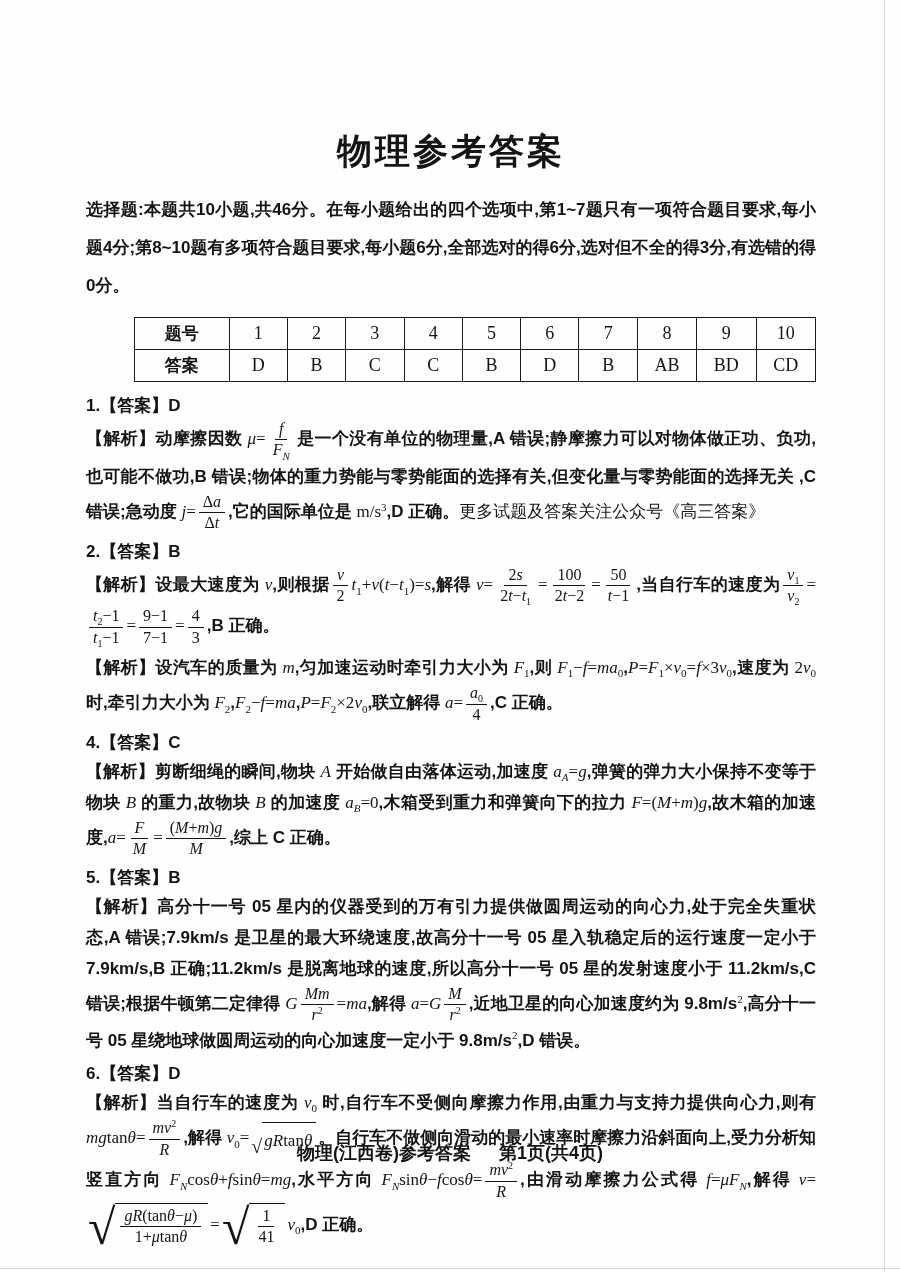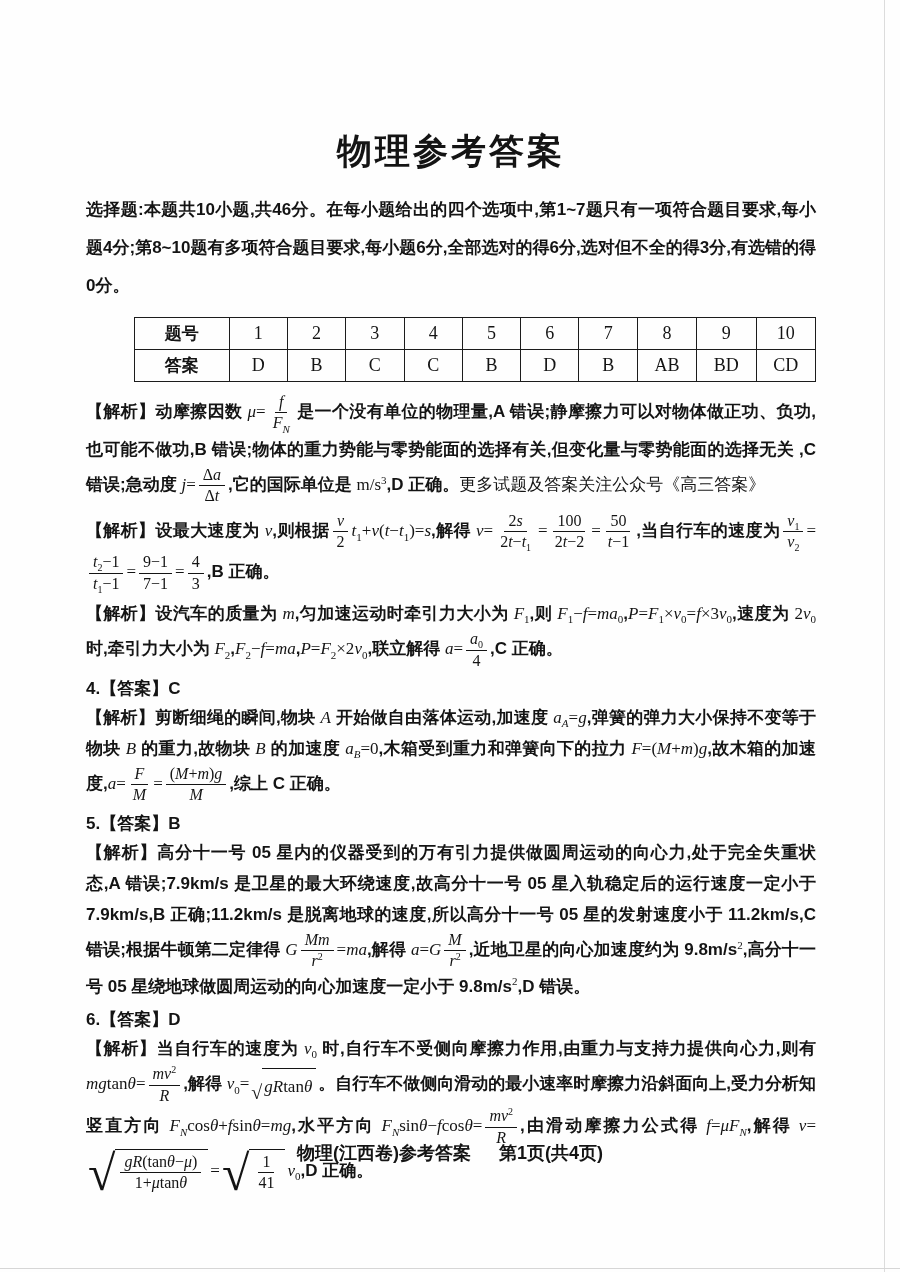--- a/index.html
+++ b/index.html
@@ -94,29 +94,31 @@
             <td>D</td>
             <td>B</td>
             <td>AB</td>
             <td>BD</td>
             <td>CD</td>
           </tr>
         </tbody>
     </table>
     <div class="items" id="items">
         <div class="item">
+          <div class="answer-line"><span>1.</span><span>【答案】D</span></div>
           <div class="analysis"><span class="txt">【解析】动摩擦因数 </span><span class="mi">μ</span><span class="mr">=</span><span class="frac">
               <span class="num"><span class="mi">f</span></span>
               <span class="den"><span class="mi">F</span><sub><span class="mi">N</span></sub></span>
             </span><span class="txt">是一个没有单位的物理量,A 错误;静摩擦力可以对物体做正功、负功,也可能不做功,B 错误;物体的重力势能与零势能面的选择有关,但变化量与零势能面的选择无关 ,C 错误;急动度 </span><span class="mi">j</span><span class="mr">=</span><span class="frac">
               <span class="num"><span class="mr">Δ</span><span class="mi">a</span></span>
               <span class="den"><span class="mr">Δ</span><span class="mi">t</span></span>
             </span><span class="txt">,它的国际单位是 </span><span class="mr">m/s</span><sup><span class="mr">3</span></sup><span class="txt">,D 正确。</span><span class="txt light">更多试题及答案关注公众号《高三答案》</span></div>
         </div>
         <div class="item">
+          <div class="answer-line"><span>2.</span><span>【答案】B</span></div>
           <div class="analysis"><span class="txt">【解析】设最大速度为 </span><span class="mi">v</span><span class="txt">,则根据</span><span class="frac">
               <span class="num"><span class="mi">v</span></span>
               <span class="den"><span class="mr">2</span></span>
             </span><span class="mi">t</span><sub><span class="mr">1</span></sub><span class="mr">+</span><span class="mi">v</span><span class="mr">(</span><span class="mi">t</span><span class="mr">−</span><span class="mi">t</span><sub><span class="mr">1</span></sub><span class="mr">)=</span><span class="mi">s</span><span class="txt">,解得 </span><span class="mi">v</span><span class="mr">=</span><span class="frac">
               <span class="num"><span class="mr">2</span><span class="mi">s</span></span>
               <span class="den"><span class="mr">2</span><span class="mi">t</span><span class="mr">−</span><span class="mi">t</span><sub><span class="mr">1</span></sub></span>
             </span><span class="mr">=</span><span class="frac">
               <span class="num"><span class="mr">100</span></span>
               <span class="den"><span class="mr">2</span><span class="mi">t</span><span class="mr">−2</span></span>
             </span><span class="mr">=</span><span class="frac">

